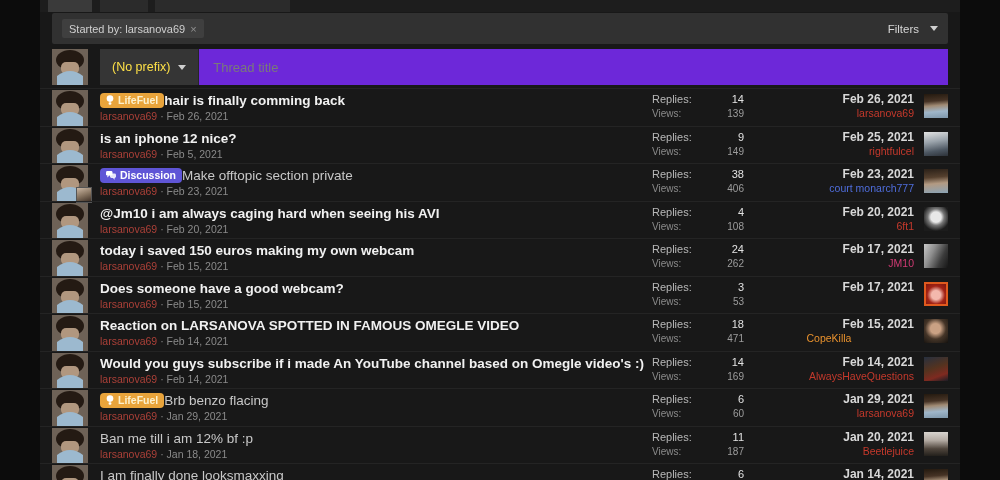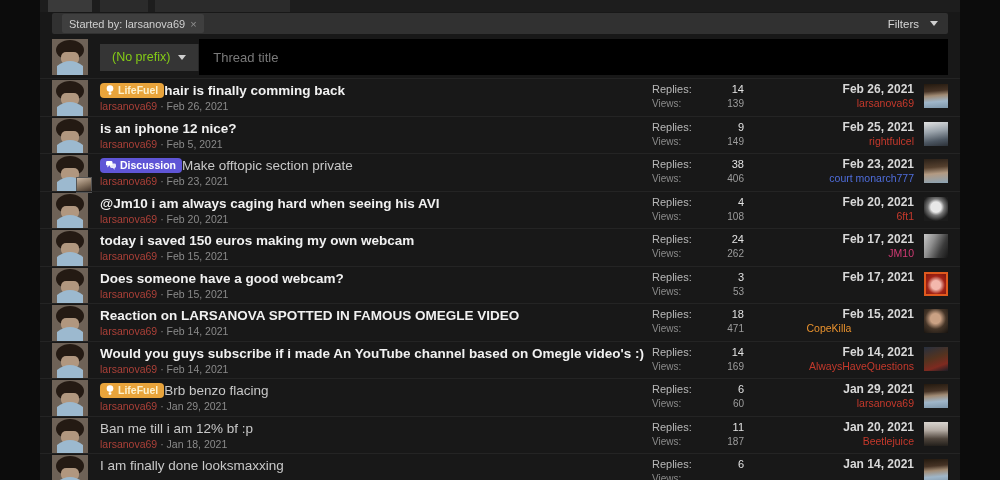--- a/index.html
+++ b/index.html
@@ -8,37 +8,37 @@
   .content-col { position:absolute; left:40px; top:0; width:920px; height:480px;
                  background:#181818; }
   
   .top-strip { height:12px; background:#1d1d1d; position:relative; }
   .tab-remnant { position:absolute; top:0; height:12px; background:#2b2b2b; }
   .tab-remnant.r1 { left:8px; width:44px; background:#3a3a3a; }
   .tab-remnant.r2 { left:60px; width:48px; }
   .tab-remnant.r3 { left:115px; width:135px; }
 
   
-  .filter-bar { margin:1px 12px 0 12px; height:21px; background:#313131; border-radius:2px;
+  .filter-bar { margin:1px 12px 0 12px; height:31px; background:#313131; border-radius:2px;
                 display:flex; align-items:center; padding:0 10px; }
   .filter-chip { background:#3f3f3f; border-radius:2px; height:19px; display:flex;
                  align-items:center; padding:0 7px; font-size:11px; color:#cfcfcf; gap:5px; }
   .filter-chip .close { color:#909090; font-size:11px; cursor:pointer; }
   .filters-btn { margin-left:auto; font-size:11.5px; color:#d6d6d6; display:flex;
                  align-items:center; gap:11px; cursor:pointer; }
   .caret { display:inline-block; width:0; height:0; border-left:4px solid transparent;
            border-right:4px solid transparent; border-top:5px solid #cfcfcf; }
 
   
   .composer { margin:5px 12px 0 12px; height:36px; display:flex; align-items:center; }
   .composer .avatar { width:36px; height:36px; flex:0 0 36px; }
-  .prefix-select { margin-left:12px; height:27px; background:#353535; display:flex;
+  .prefix-select { margin-left:12px; height:36px; background:#353535; display:flex;
                    align-items:center; gap:8px; padding:0 12px; font-size:12.5px;
-                   color:#84cc16; cursor:pointer; border-right:1px solid #262626; }
-  .title-input { height:36px; flex:1; background:#000000; border:none; outline:none;
+                   color:#fde047; cursor:pointer; border-right:1px solid #262626; }
+  .title-input { height:36px; flex:1; background:#6d28d9; border:none; outline:none;
                  color:#ddd; font-size:13px; padding:0 14px; font-family:"Liberation Sans",sans-serif; }
   .title-input::placeholder { color:#7a7a7a; }
 
   
   .thread-list { margin-top:3px; }
   .thread-row { height:37.5px; border-top:1px solid #242424; display:flex;
                 padding:0 12px; position:relative; }
   .avatar-wrap { position:relative; width:36px; flex:0 0 36px; margin-top:1px; }
   .avatar { width:36px; height:36px; display:block; }
   .overlay-avatar { position:absolute; display:none; right:-4px; bottom:-2px; width:16px; height:16px;

